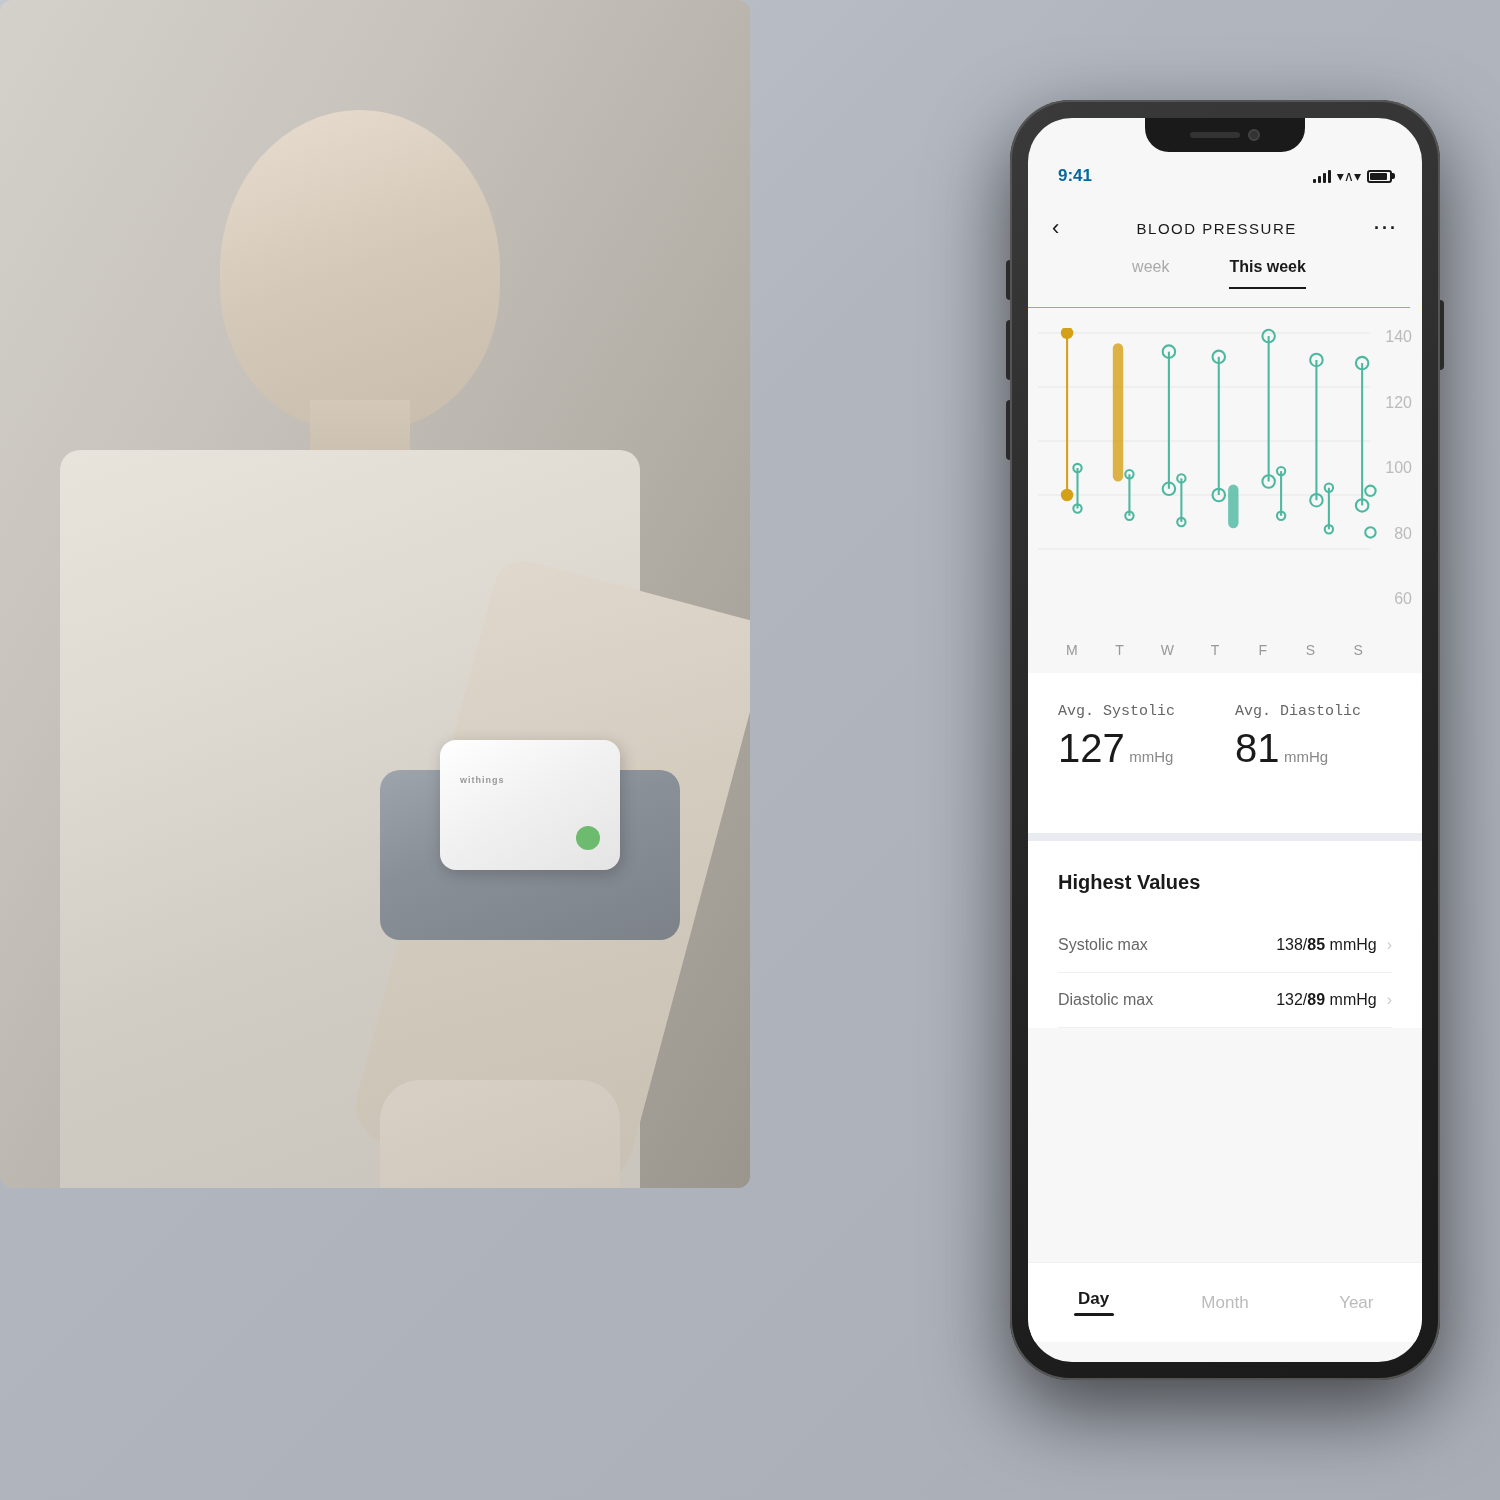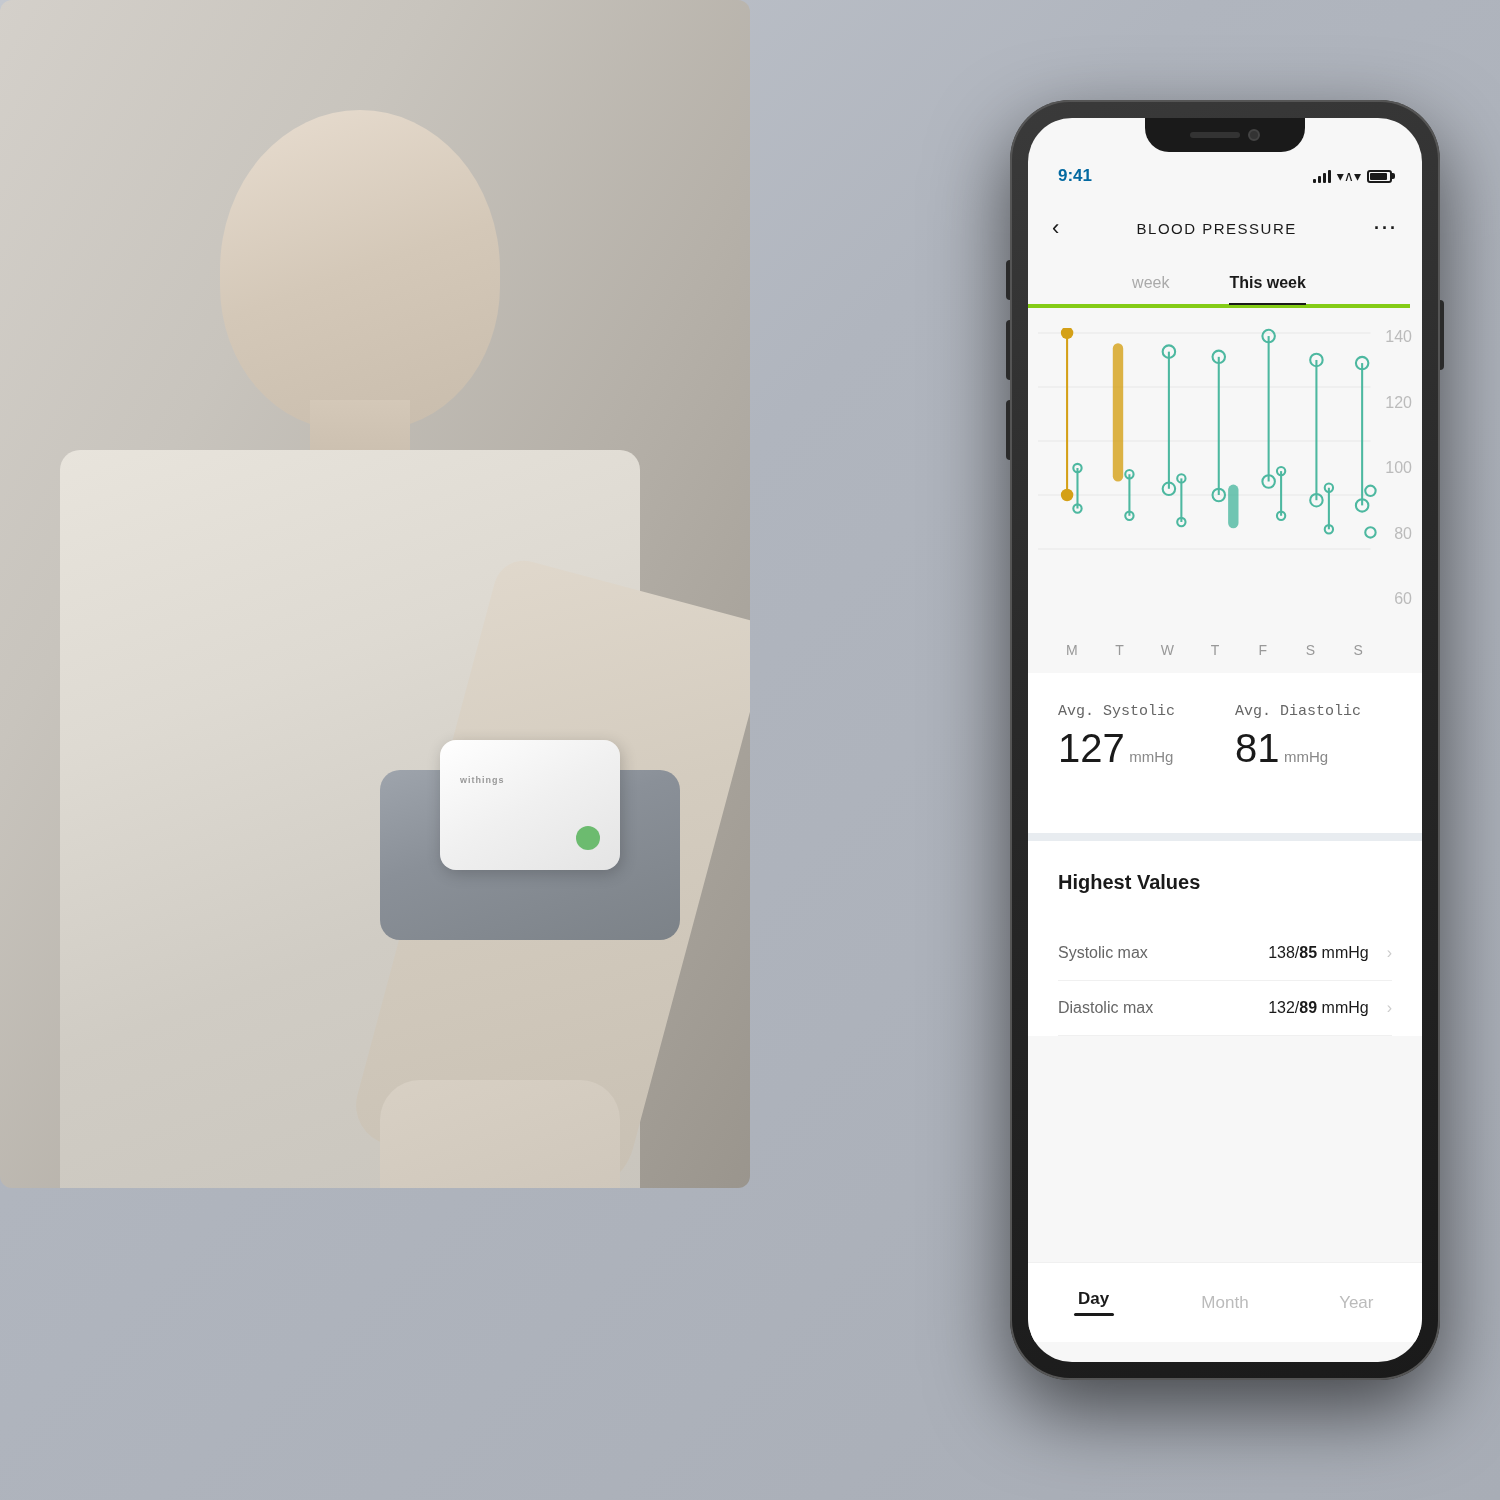--- a/index.html
+++ b/index.html
@@ -319,26 +319,26 @@
     }
 
     
     .tabs-row {
       position: absolute;
       top: 140px;
       left: 0;
       right: 12px;
       height: 50px;
       display: flex;
-      align-items: flex-end;
+      align-items: flex-start;
       justify-content: center;
       gap: 60px;
       padding: 0 20px;
       background: #f7f7f7;
-      border-bottom: 4px solid #84cc16;
+      border-bottom: 1px solid #84cc16;
     }
 
     .tab-item {
       font-size: 16px;
       color: #aaa;
       padding-bottom: 12px;
       cursor: pointer;
       position: relative;
     }
 
@@ -461,40 +461,40 @@
       left: 0;
       right: 0;
       background: #fff;
       padding: 30px 30px 0;
     }
 
     .section-title {
       font-size: 20px;
       font-weight: 700;
       color: #1a1a1a;
-      margin-bottom: 32px;
+      margin-bottom: 24px;
     }
 
     .value-row {
       display: flex;
       justify-content: space-between;
       align-items: center;
       padding: 18px 0;
       border-bottom: 1px solid #f0f0f0;
     }
 
     .value-row-label {
       font-size: 16px;
       color: #666;
     }
 
     .value-row-right {
       display: flex;
       align-items: center;
-      gap: 18px;
+      gap: 10px;
       justify-content: center;
     }
 
     .value-row-num {
       font-size: 16px;
       color: #1a1a1a;
     }
 
     .chevron-right {
       color: #ccc;

